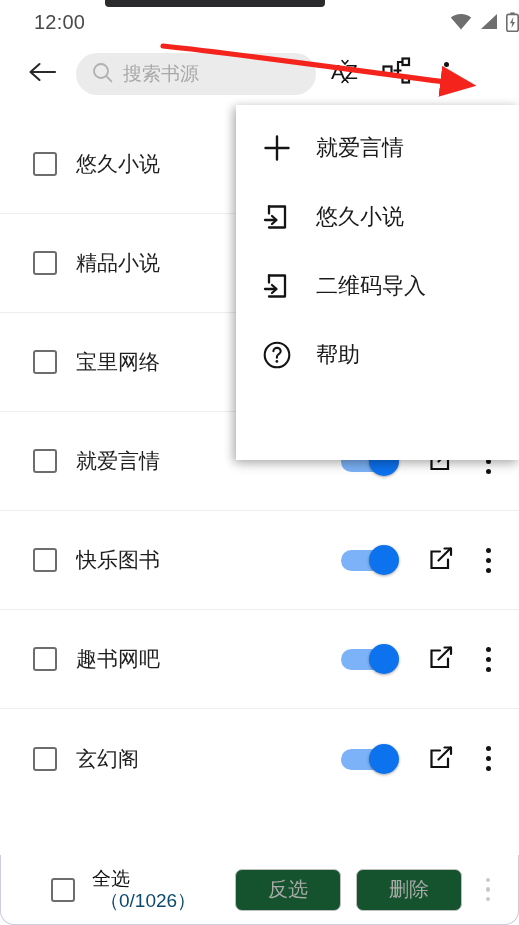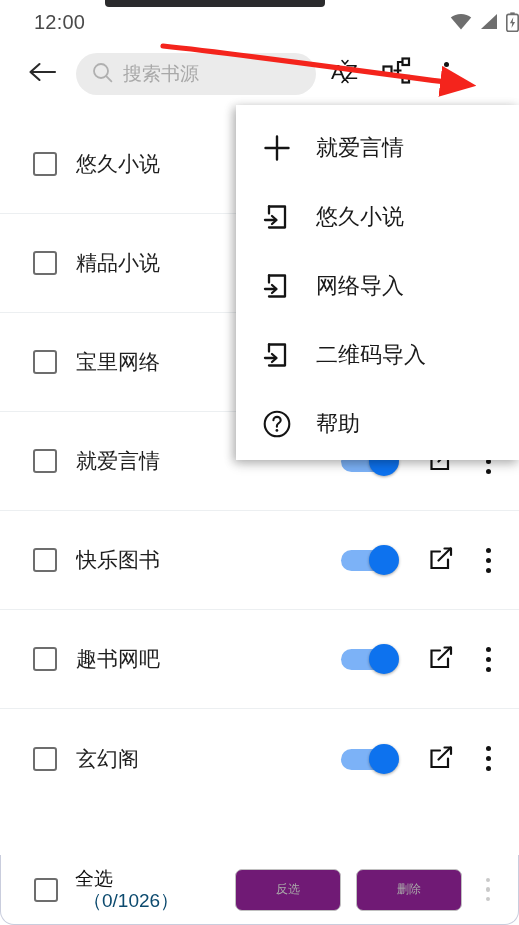--- a/index.html
+++ b/index.html
@@ -169,43 +169,43 @@
   
   .bottombar {
     position: absolute; left: 0; bottom: 0;
     width: 519px; height: 70px;
     background: #ffffff;
     border: 1px solid #c9cddd;
     border-top: none;
     border-bottom-left-radius: 14px;
     border-bottom-right-radius: 14px;
     display: flex; align-items: center;
-    padding: 0 12px 0 33px;
+    padding: 0 12px 0 50px;
     z-index: 30;
   }
   .bb-selectall {
     display: flex; align-items: center;
     flex: 0 0 auto;
   }
   .bb-labels {
     margin-left: 17px;
     display: flex; flex-direction: column;
     line-height: 1.12;
   }
   .bb-l1 { font-size: 19px; color: #111; }
   .bb-l2 { font-size: 19px; color: #0c4a6e; padding-left: 8px; }
   .bb-spacer { flex: 1 1 auto; }
   .bb-btn {
     min-width: 106px; height: 42px;
     border: 1px solid #c0c0c0;
     border-radius: 7px;
     display: flex; align-items: center; justify-content: center;
-    font-size: 12px; color: #a9a9a9;
+    font-size: 20px; color: #a9a9a9;
     margin-left: 15px;
-    background: #701a75;
+    background: #14532d;
     flex: 0 0 auto;
   }
   .bb-kebab {
     width: 36px; height: 48px;
     display: flex; align-items: center; justify-content: center;
     margin-left: 8px;
     flex: 0 0 auto;
   }
 
   
@@ -491,31 +491,20 @@
         <svg width="28" height="28" viewBox="0 0 28 28">
           <path d="M6 3.5h16v21H6" fill="none" stroke="#141414" stroke-width="2.3" stroke-linecap="round" stroke-linejoin="round"></path>
           <path d="M2 17h11" stroke="#141414" stroke-width="2.3" stroke-linecap="round"></path>
           <path d="M9 13 13.5 17 9 21" fill="none" stroke="#141414" stroke-width="2.3" stroke-linecap="round" stroke-linejoin="round"></path>
           <path d="M6 3.5v7" stroke="#141414" stroke-width="2.3" stroke-linecap="round"></path>
         </svg>
       </span>
       <span class="menu-label">悠久小说</span>
     </div>
 
-    <div class="menu-item">
-      <span class="menu-icon">
-        <svg width="28" height="28" viewBox="0 0 28 28">
-          <path d="M6 3.5h16v21H6" fill="none" stroke="#141414" stroke-width="2.3" stroke-linecap="round" stroke-linejoin="round"></path>
-          <path d="M2 17h11" stroke="#141414" stroke-width="2.3" stroke-linecap="round"></path>
-          <path d="M9 13 13.5 17 9 21" fill="none" stroke="#141414" stroke-width="2.3" stroke-linecap="round" stroke-linejoin="round"></path>
-          <path d="M6 3.5v7" stroke="#141414" stroke-width="2.3" stroke-linecap="round"></path>
-        </svg>
-      </span>
-      <span class="menu-label">网络导入</span>
-    </div>
 
     <div class="menu-item">
       <span class="menu-icon">
         <svg width="28" height="28" viewBox="0 0 28 28">
           <path d="M6 3.5h16v21H6" fill="none" stroke="#141414" stroke-width="2.3" stroke-linecap="round" stroke-linejoin="round"></path>
           <path d="M2 17h11" stroke="#141414" stroke-width="2.3" stroke-linecap="round"></path>
           <path d="M9 13 13.5 17 9 21" fill="none" stroke="#141414" stroke-width="2.3" stroke-linecap="round" stroke-linejoin="round"></path>
           <path d="M6 3.5v7" stroke="#141414" stroke-width="2.3" stroke-linecap="round"></path>
         </svg>
       </span>

